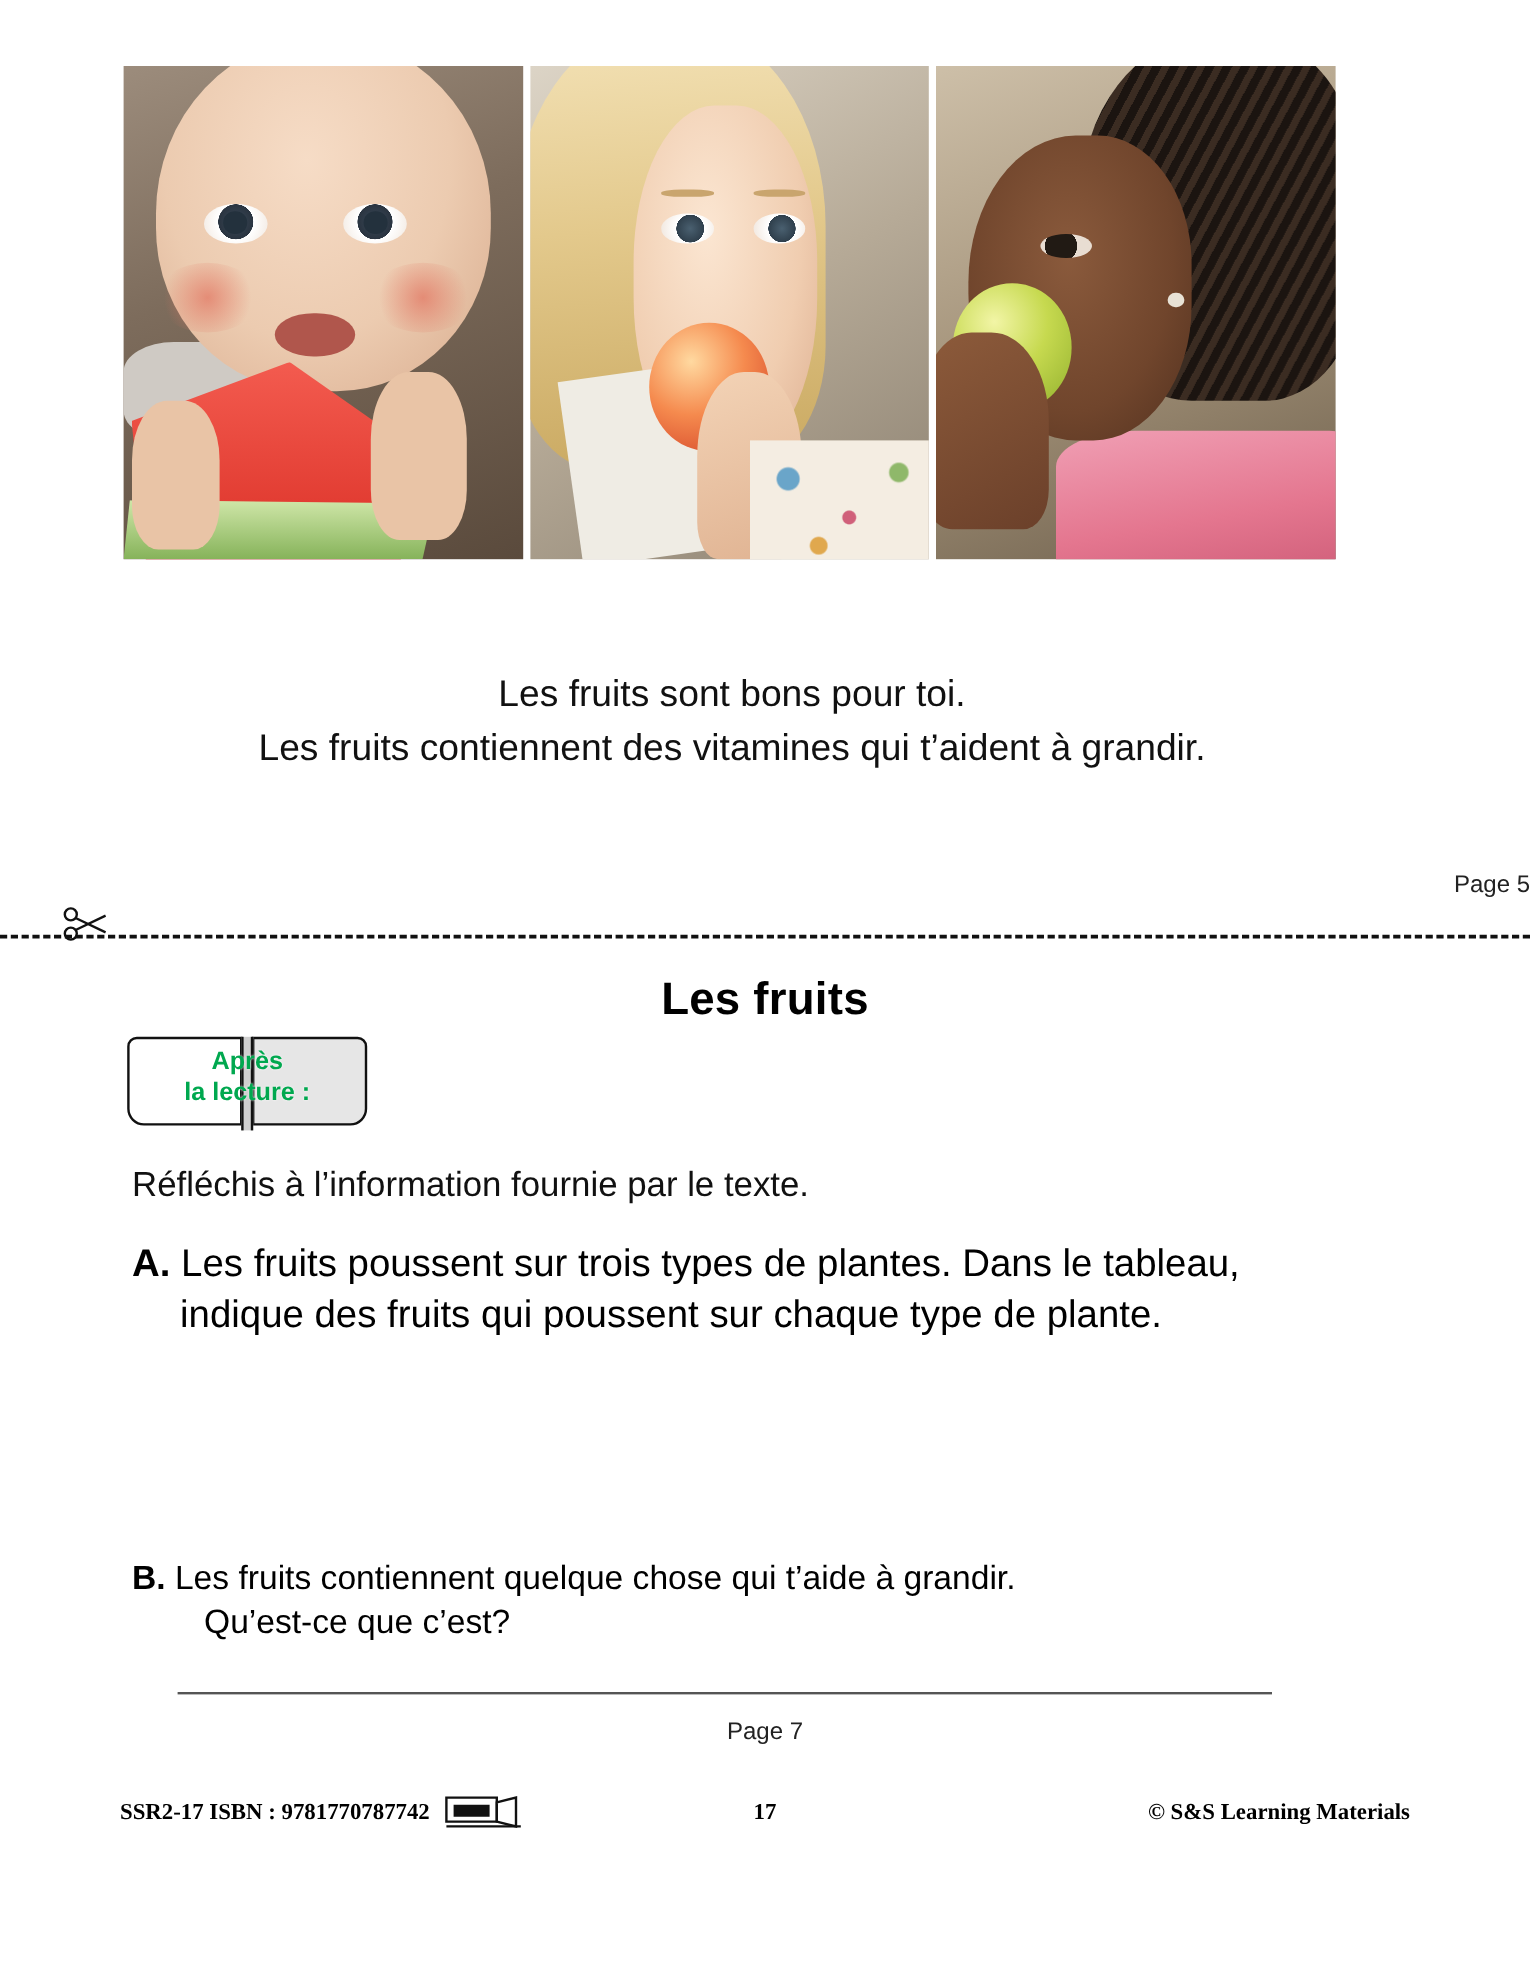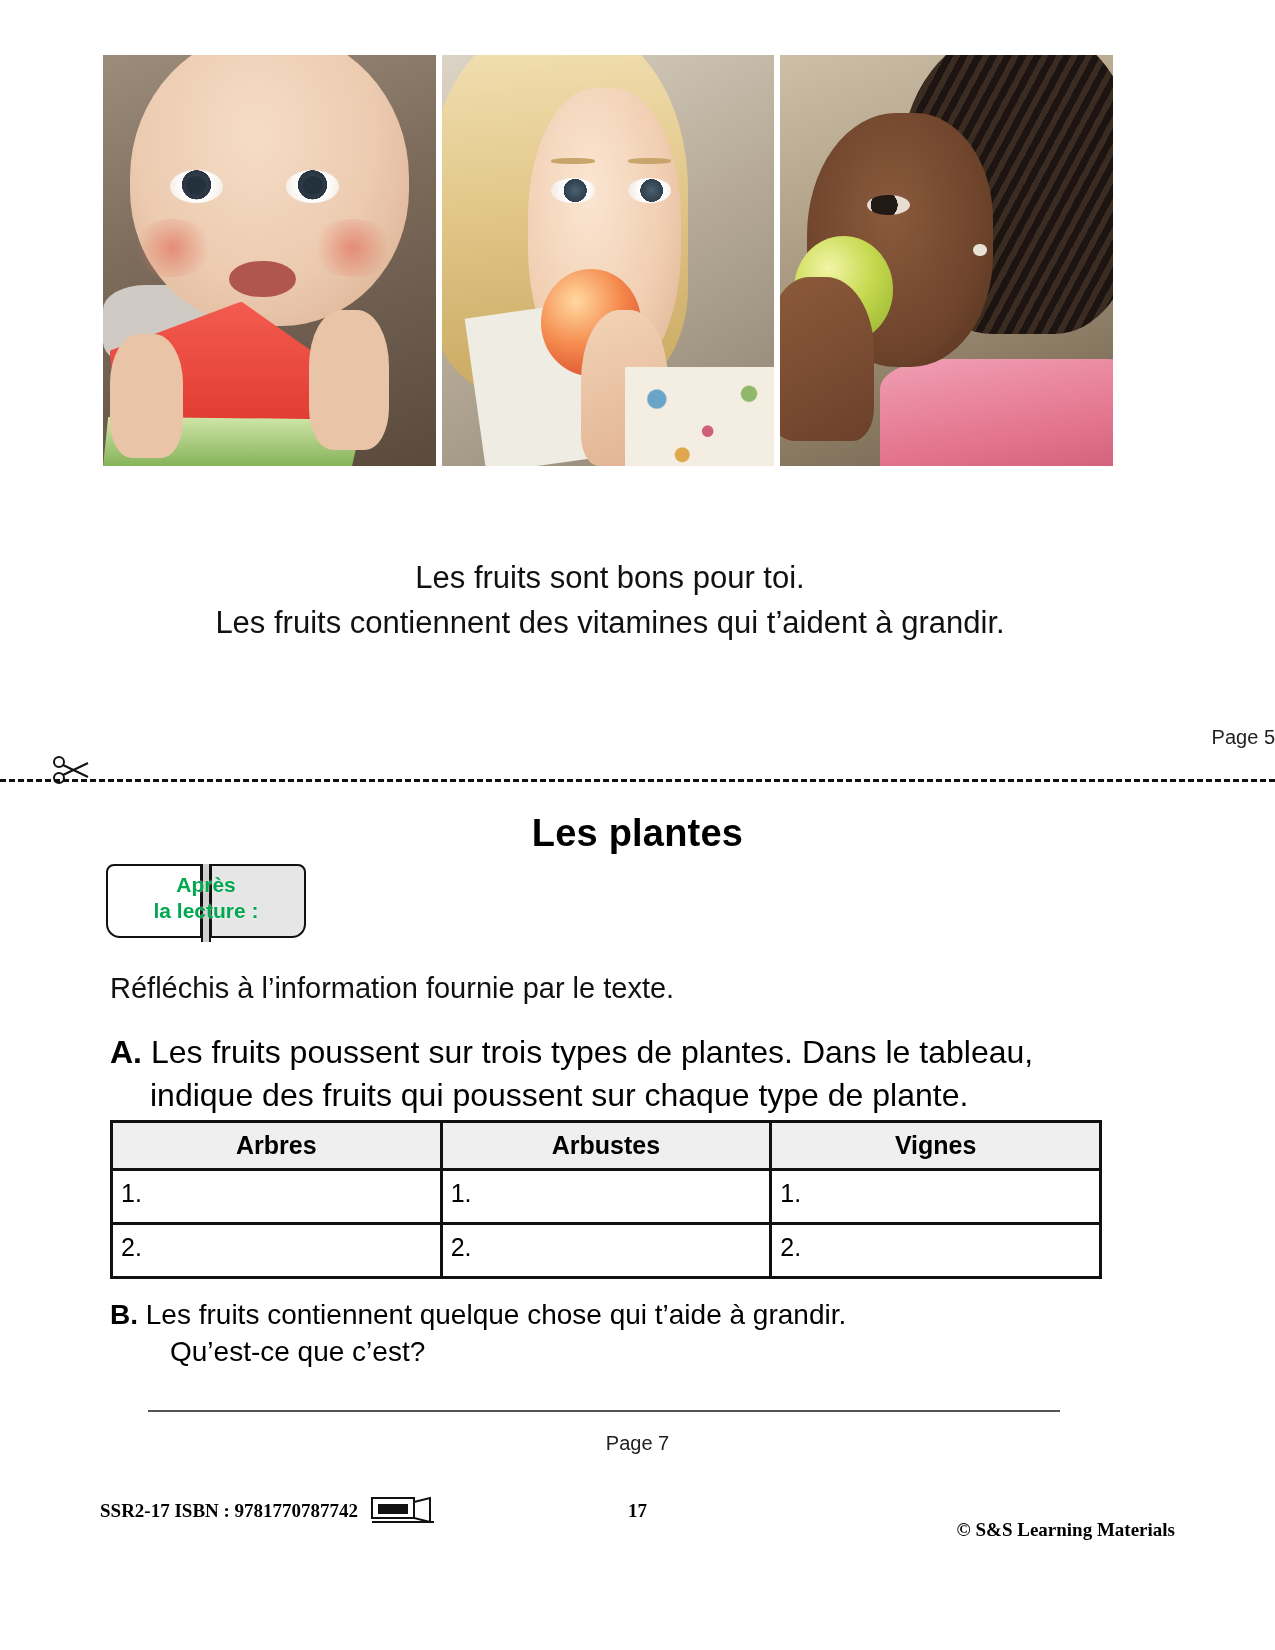--- a/index.html
+++ b/index.html
@@ -381,21 +381,21 @@
     left: 100px;
     right: 100px;
     top: 1494px;
     height: 40px;
     font-family: "Liberation Serif", serif;
     font-size: 19px;
     font-weight: bold;
   }
   .footer .left { position: absolute; left: 0; top: 6px; text-align: center; }
   .footer .center { position: absolute; left: 50%; transform: translateX(-50%); top: 6px; text-align: center; }
-  .footer .right { position: absolute; right: 0; top: 6px; margin-top: 19px; }
+  .footer .right { position: absolute; right: 0; top: 6px; }
   .footer .logo {
     position: absolute;
     left: 268px; top: -2px;
     width: 72px; height: 36px;
   }
 </style>
 </head>
 <body>
 
 <div class="page">
@@ -450,62 +450,41 @@
   <div class="page5-label">Page 5</div>
 
   <div class="cutline"></div>
   <svg class="scissors" viewBox="0 0 40 30">
     <circle cx="7" cy="7" r="5" fill="none" stroke="#111" stroke-width="2"></circle>
     <circle cx="7" cy="23" r="5" fill="none" stroke="#111" stroke-width="2"></circle>
     <line x1="11" y1="10" x2="36" y2="22" stroke="#111" stroke-width="2"></line>
     <line x1="11" y1="20" x2="36" y2="8" stroke="#111" stroke-width="2"></line>
   </svg>
 
-  <div class="title2">Les plantes</div>
+  <div class="title2">Les fruits</div>
 
   <div class="book-badge">
     <div class="shadow"></div>
     <div class="leafL"></div>
     <div class="leafR"></div>
     <div class="spine"></div>
     <div class="txt">
       <div>Après</div>
       <div>la lecture :</div>
     </div>
   </div>
 
   <div class="instruction">Réfléchis à l’information fournie par le texte.</div>
 
   <div class="qA">
     <span class="mark">A.</span>
     <span class="body">Les fruits poussent sur trois types de plantes. Dans le tableau,</span>
     <span class="cont">indique des fruits qui poussent sur chaque type de plante.</span>
   </div>
 
-  <table class="fruit-table">
-    <thead>
-      <tr>
-        <th>Arbres</th>
-        <th>Arbustes</th>
-        <th>Vignes</th>
-      </tr>
-    </thead>
-    <tbody>
-      <tr>
-        <td>1.</td>
-        <td>1.</td>
-        <td>1.</td>
-      </tr>
-      <tr>
-        <td>2.</td>
-        <td>2.</td>
-        <td>2.</td>
-      </tr>
-    </tbody>
-  </table>
 
   <div class="qB">
     <span class="mark" style="font-weight:bold;">B.</span>
     <span class="body">Les fruits contiennent quelque chose qui t’aide à grandir.</span>
     <span class="cont">Qu’est-ce que c’est?</span>
   </div>
 
   <div class="rule"></div>
   <div class="page6-label">Page 7</div>
 

